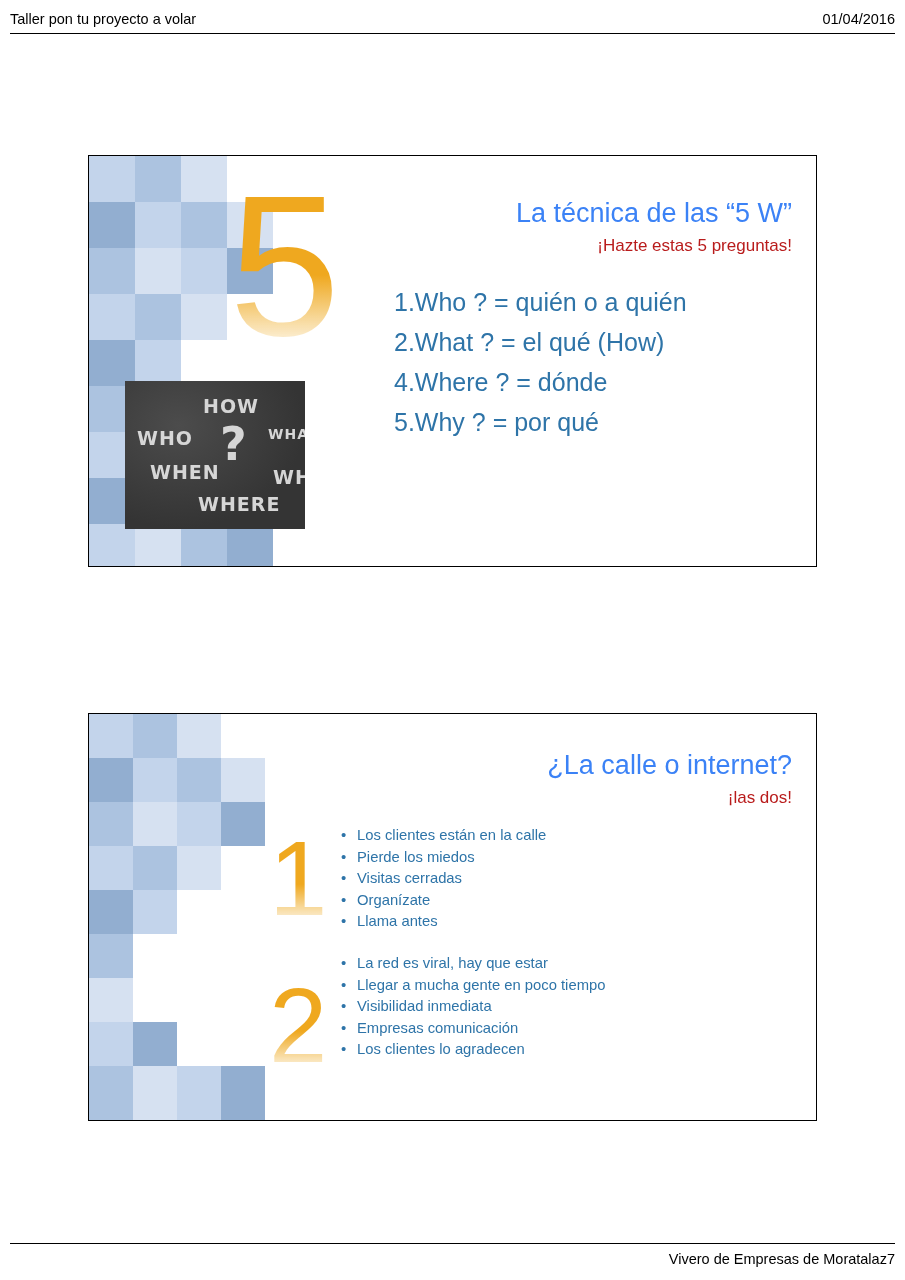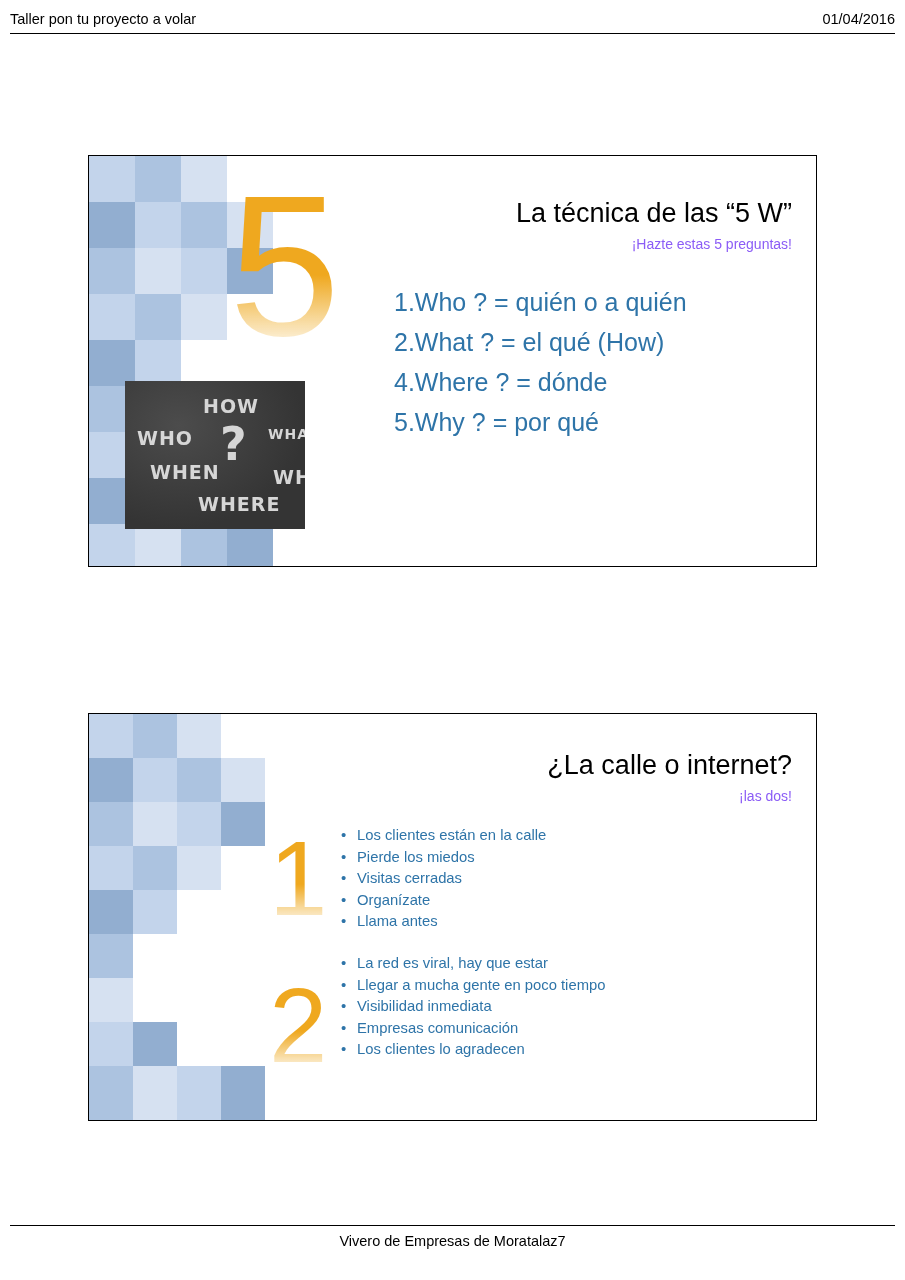--- a/index.html
+++ b/index.html
@@ -30,26 +30,26 @@
     font-size: 14.5px;
     color: #000;
   }
   .page-header .rule {
     position: absolute;
     left: 0; right: 0; bottom: -4px;
     border-bottom: 1px solid #000;
   }
   .page-footer {
     position: absolute;
-    bottom: 28px;
+    bottom: 10px;
     left: 10px;
     right: 10px;
     height: 22px;
     display: flex;
-    justify-content: center;
+    justify-content: flex-end;
     align-items: center;
     font-size: 14.5px;
     color: #000;
   }
   .page-footer .rule {
     position: absolute;
     left: 0; right: 0; top: -5px;
     border-bottom: 1px solid #000;
   }
 
@@ -125,31 +125,31 @@
   .cb-what  { left: 143px; top: 45px;  font-size: 14px; }
   .cb-when  { left: 25px;  top: 80px;  font-size: 19px; }
   .cb-why   { left: 148px; top: 85px;  font-size: 19px; }
   .cb-where { left: 73px;  top: 112px; font-size: 19px; }
   .cb-q     { left: 95px;  top: 36px;  font-size: 46px; color: #cfcfcf; font-family: "DejaVu Sans", sans-serif; }
 
   .slide-title {
     position: absolute;
     right: 24px;
     text-align: right;
-    color: #000000;
+    color: #3b82f6;
     font-size: 27px;
     font-weight: 400;
     font-family: "Liberation Sans", sans-serif;
   }
   .slide-subtitle {
     position: absolute;
     right: 24px;
     text-align: right;
-    color: #8b5cf6;
-    font-size: 14px;
+    color: #b91c1c;
+    font-size: 17px;
   }
   #s1-title    { top: 42px; }
   #s1-subtitle { top: 80px; }
 
   .numbered-list {
     position: absolute;
     left: 305px;
     top: 126px;
     margin: 0;
     padding: 0;

